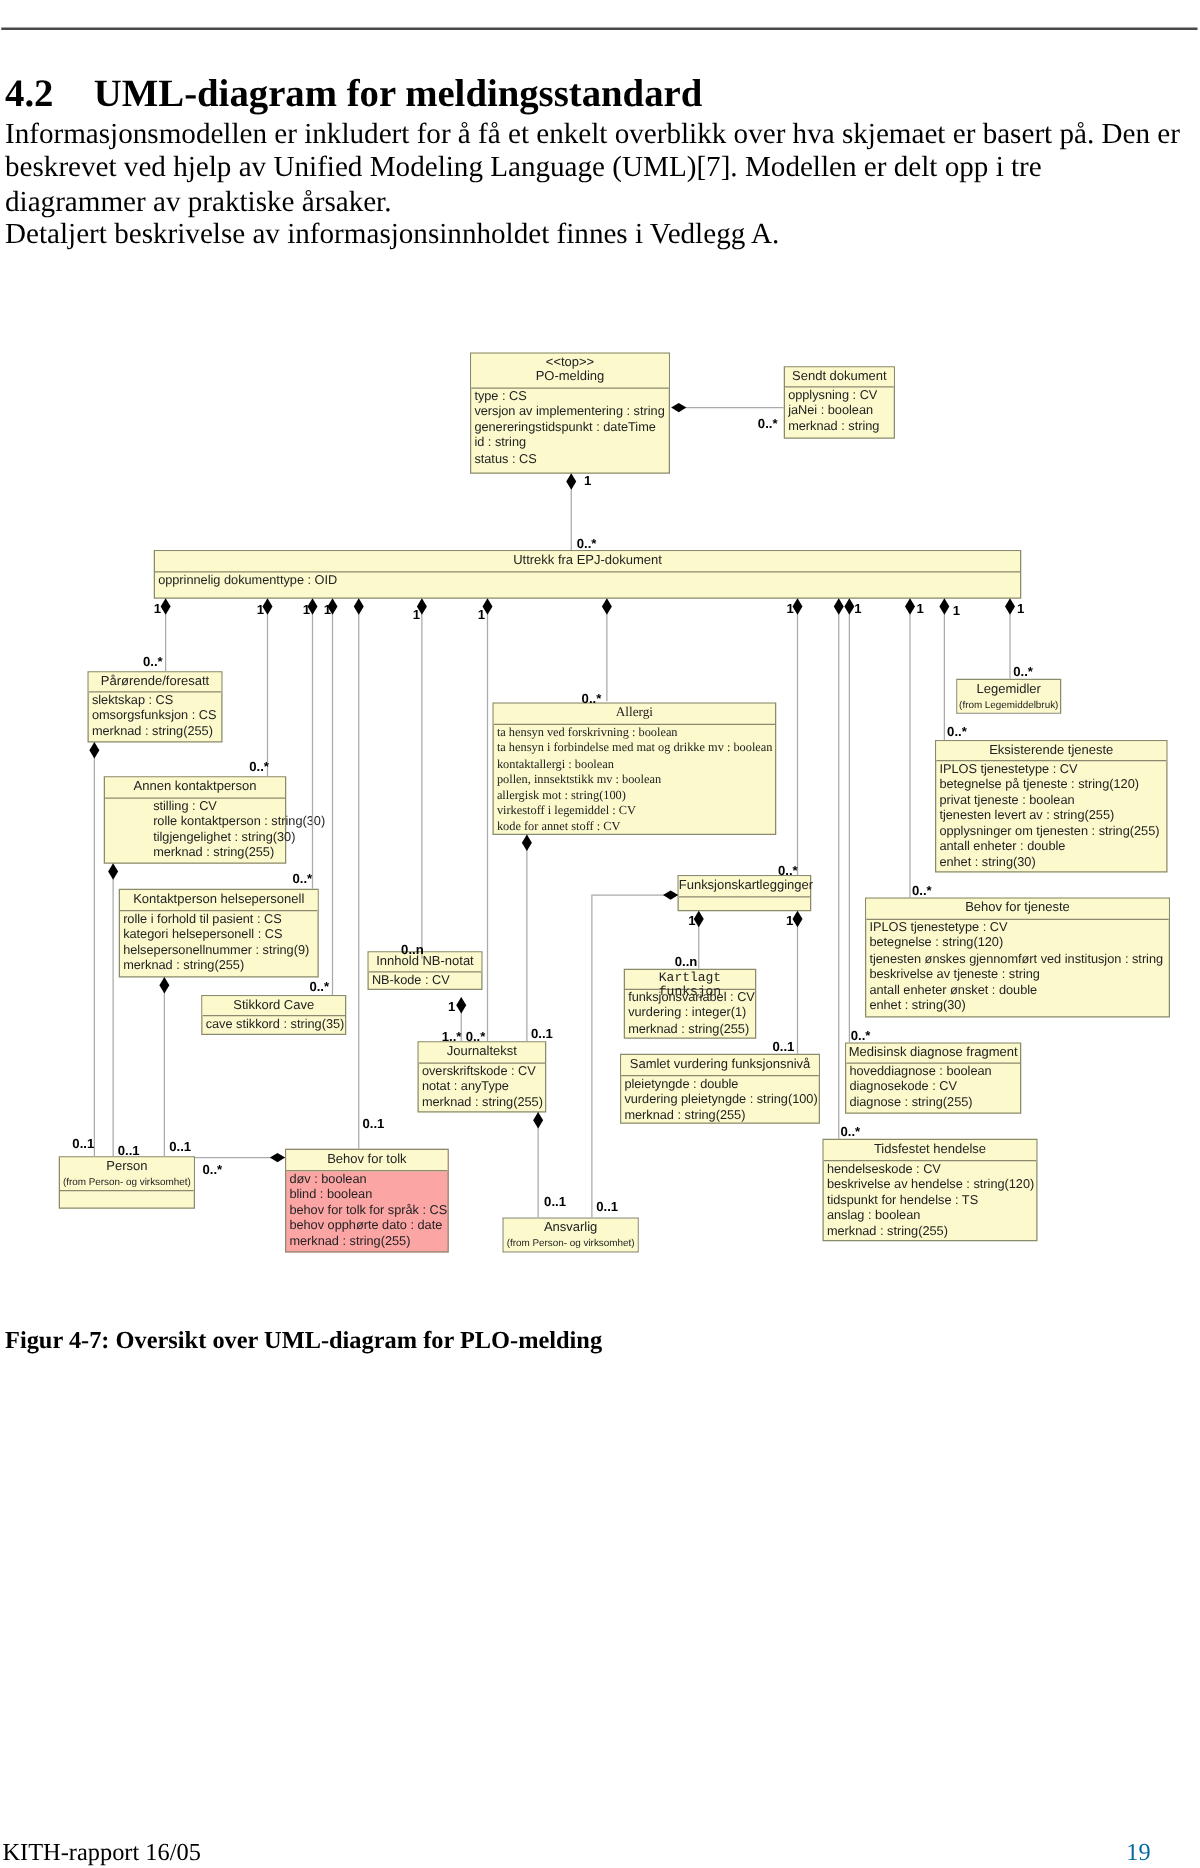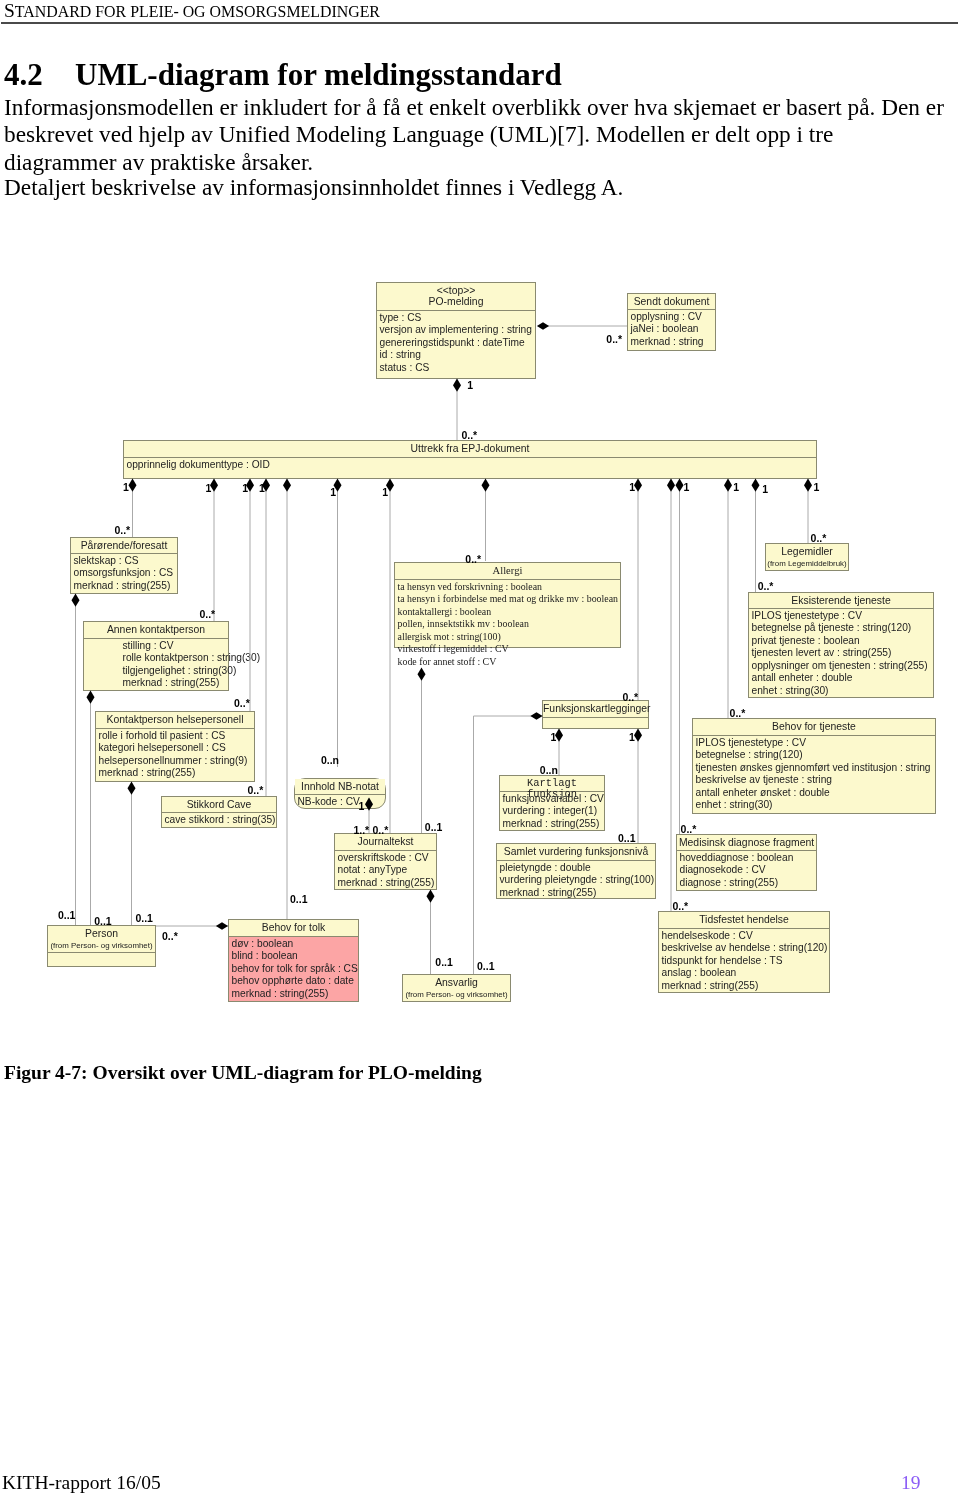--- a/index.html
+++ b/index.html
@@ -20,21 +20,21 @@
   #sec-title{position:absolute;left:75px;top:59px;font-weight:bold;font-size:31px;line-height:31px;color:#000;white-space:nowrap;}
 
   
   .para{position:absolute;left:4px;font-size:23.3px;line-height:23.3px;color:#000;white-space:nowrap;}
 
   
   #cap{position:absolute;left:4px;top:1063px;font-weight:bold;font-size:19.5px;line-height:19.5px;color:#000;white-space:nowrap;}
 
   
   #ftr-left{position:absolute;left:2px;top:1473px;font-size:19.5px;line-height:19.5px;color:#000;white-space:nowrap;}
-  #ftr-page{position:absolute;left:901px;top:1473px;font-size:19.5px;line-height:19.5px;color:#8b5cf6;white-space:nowrap;}
+  #ftr-page{position:absolute;left:901px;top:1473px;font-size:19.5px;line-height:19.5px;color:#0369a1;white-space:nowrap;}
 
   
   #uml{position:absolute;left:0;top:0;width:960px;height:1494px;}
   svg#edges{position:absolute;left:0;top:0;width:960px;height:1494px;z-index:5;pointer-events:none;}
   .cls{position:absolute;box-sizing:border-box;border:1px solid #8a8a70;background:#fcf9cd;
        font-family:"Liberation Sans",sans-serif;font-size:10.2px;line-height:12.6px;}
   .cls>.hd{box-sizing:border-box;text-align:center;color:#222;border-bottom:1px solid #8a8a70;
            background:#fcf9cd;overflow:visible;font-size:10.4px;line-height:11.4px;padding-top:2px;}
   .cls>.hd .stereo{display:block;}
   .cls>.hd .from{display:block;font-size:7.9px;line-height:13px;}
@@ -43,21 +43,20 @@
   .cls.serif, .cls.serif *{font-family:"Liberation Serif",serif;}
   .cls.serif{font-size:9.9px;line-height:12.6px;}
   .cls.serif>.hd{font-size:10.6px;}
   .mult{position:absolute;font-family:"Liberation Sans",sans-serif;color:#000;white-space:nowrap;font-size:10.5px;line-height:10.5px;z-index:6;font-weight:bold;}
 </style>
 </head>
 <body>
 
 <div class="page">
 
-  <div id="hdr-title"><span>S</span><span class="sc">TANDARD FOR PLEIE- OG OMSORGSMELDINGER</span></div>
   <div id="hdr-rule"></div>
 
   <div id="sec-num">4.2</div>
   <div id="sec-title">UML-diagram for meldingsstandard</div>
 
   <div id="paras">
       <div class="para" style="top: 95.6px;">Informasjonsmodellen er inkludert for å få et enkelt overblikk over hva skjemaet er basert på. Den er</div>
       <div class="para" style="top: 123.1px;">beskrevet ved hjelp av Unified Modeling Language (UML)[7]. Modellen er delt opp i tre</div>
       <div class="para" style="top: 151.1px;">diagrammer av praktiske årsaker.</div>
       <div class="para" style="top: 176.1px;">Detaljert beskrivelse av informasjonsinnholdet finnes i Vedlegg A.</div>
@@ -181,35 +180,35 @@
       <div class="cls" style="left: 228px; top: 919px; width: 131px; height: 83px; background: #fca5a5; border-color: rgb(138, 138, 112);">
         <div class="hd" style="height: 17px; border-bottom-color: rgb(138, 138, 112);"><span>Behov for tolk</span></div>
         <div class="at" style="height: 64px;">
           <div>døv : boolean</div>
           <div>blind : boolean</div>
           <div>behov for tolk for språk : CS</div>
           <div>behov opphørte dato : date</div>
           <div>merknad : string(255)</div>
         </div>
       </div>
-      <div class="cls" style="left: 294px; top: 778px; width: 92px; height: 31px; background: rgb(252, 249, 205); border-color: rgb(138, 138, 112); border-radius: 11px;">
+      <div class="cls" style="left: 294px; top: 761px; width: 92px; height: 31px; background: rgb(252, 249, 205); border-color: rgb(138, 138, 112);">
         <div class="hd" style="height: 16px; border-bottom-color: rgb(138, 138, 112);"><span>Innhold NB-notat</span></div>
         <div class="at" style="height: 13px;">
           <div>NB-kode : CV</div>
         </div>
       </div>
       <div class="cls" style="left: 334px; top: 833px; width: 103px; height: 57px; background: rgb(252, 249, 205); border-color: rgb(138, 138, 112);">
         <div class="hd" style="height: 17px; border-bottom-color: rgb(138, 138, 112);"><span>Journaltekst</span></div>
         <div class="at" style="height: 38px;">
           <div>overskriftskode : CV</div>
           <div>notat : anyType</div>
           <div>merknad : string(255)</div>
         </div>
       </div>
-      <div class="cls serif" style="left: 394px; top: 562px; width: 227px; height: 86px; background: rgb(252, 249, 205); border-color: rgb(138, 138, 112);">
+      <div class="cls serif" style="left: 394px; top: 562px; width: 227px; height: 106px; background: rgb(252, 249, 205); border-color: rgb(138, 138, 112);">
         <div class="hd" style="height: 17px; border-bottom-color: rgb(138, 138, 112);"><span>Allergi</span></div>
         <div class="at" style="height: 87px;">
           <div>ta hensyn ved forskrivning : boolean</div>
           <div>ta hensyn i forbindelse med mat og drikke mv : boolean</div>
           <div>kontaktallergi : boolean</div>
           <div>pollen, innsektstikk mv : boolean</div>
           <div>allergisk mot : string(100)</div>
           <div>virkestoff i legemiddel : CV</div>
           <div>kode for annet stoff : CV</div>
         </div>

